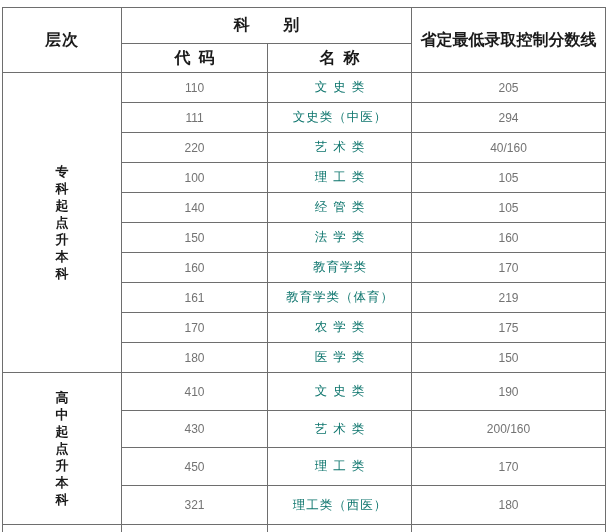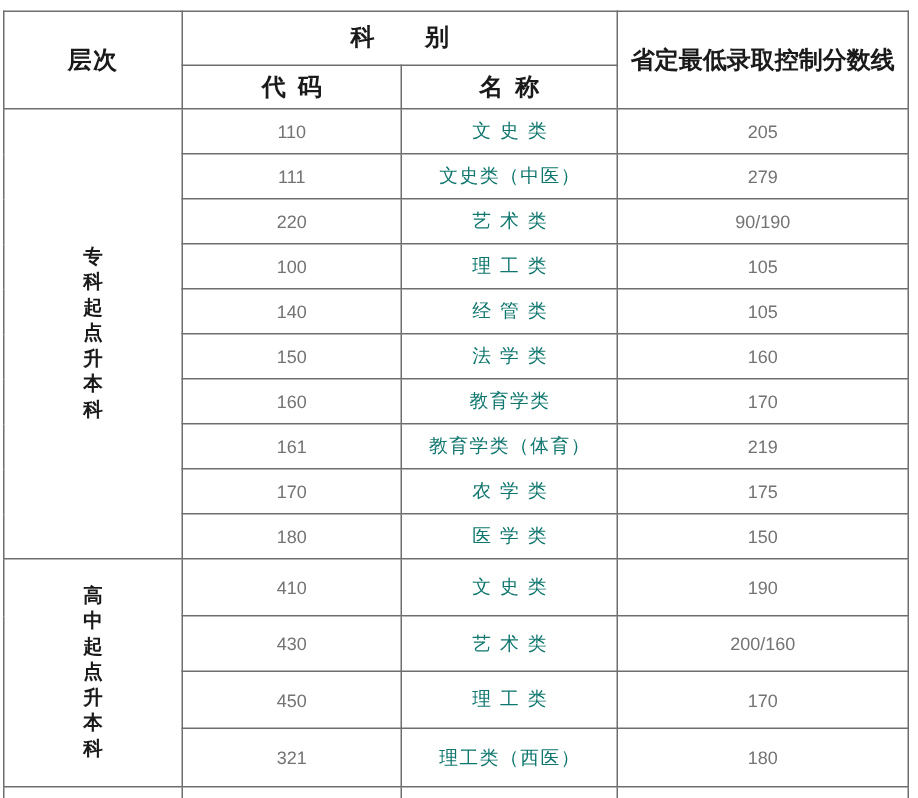--- a/index.html
+++ b/index.html
@@ -100,26 +100,26 @@
       <td rowspan="10" class="level">
         <span class="vtext">专科起点升本科</span>
       </td>
       <td class="num">110</td>
       <td class="name">文史类</td>
       <td class="num">205</td>
     </tr>
     <tr style="height:30px">
       <td class="num">111</td>
       <td class="name tight">文史类（中医）</td>
-      <td class="num">279</td>
+      <td class="num">294</td>
     </tr>
     <tr style="height:30px">
       <td class="num">220</td>
       <td class="name">艺术类</td>
-      <td class="num">90/190</td>
+      <td class="num">40/160</td>
     </tr>
     <tr style="height:30px">
       <td class="num">100</td>
       <td class="name">理工类</td>
       <td class="num">105</td>
     </tr>
     <tr style="height:30px">
       <td class="num">140</td>
       <td class="name">经管类</td>
       <td class="num">105</td>

